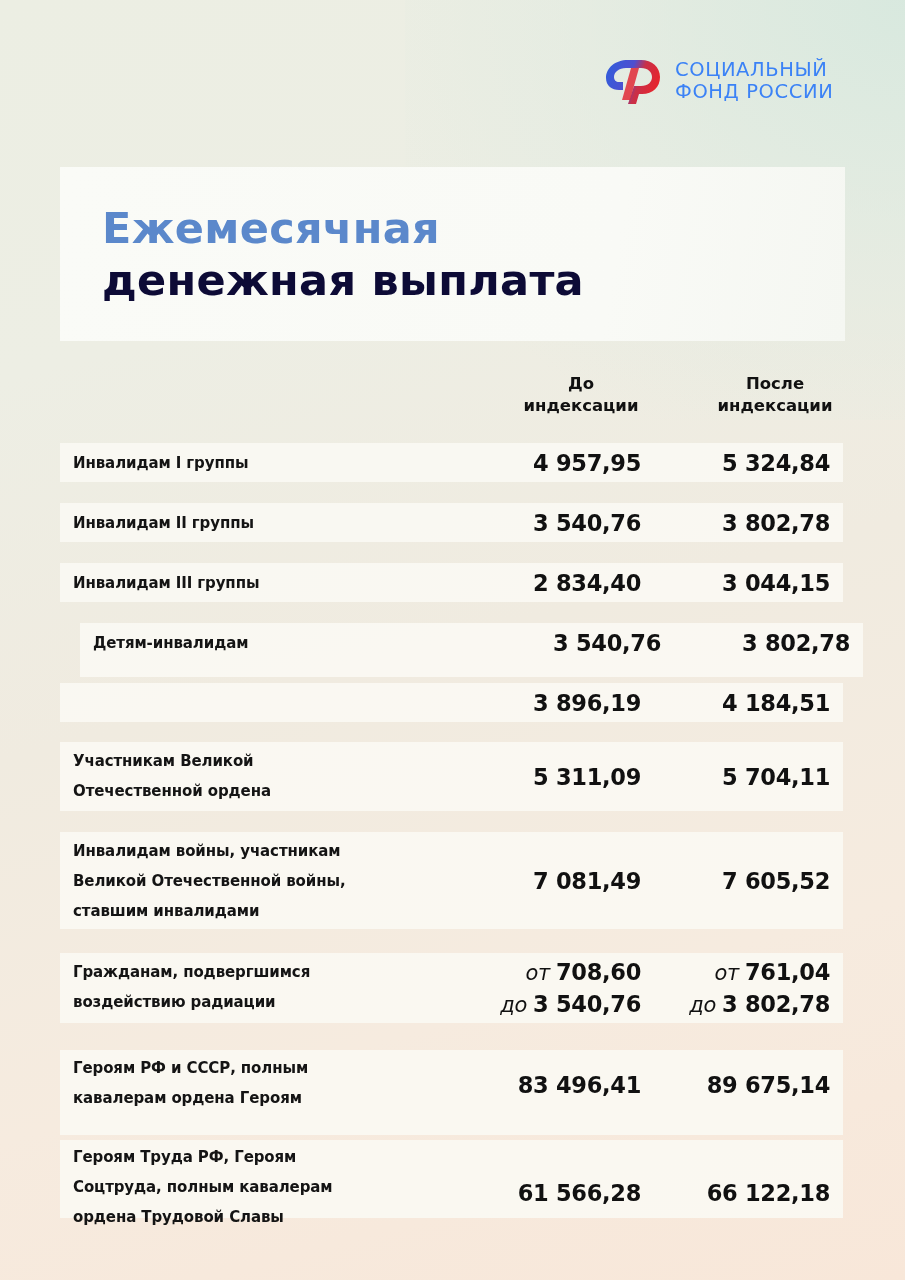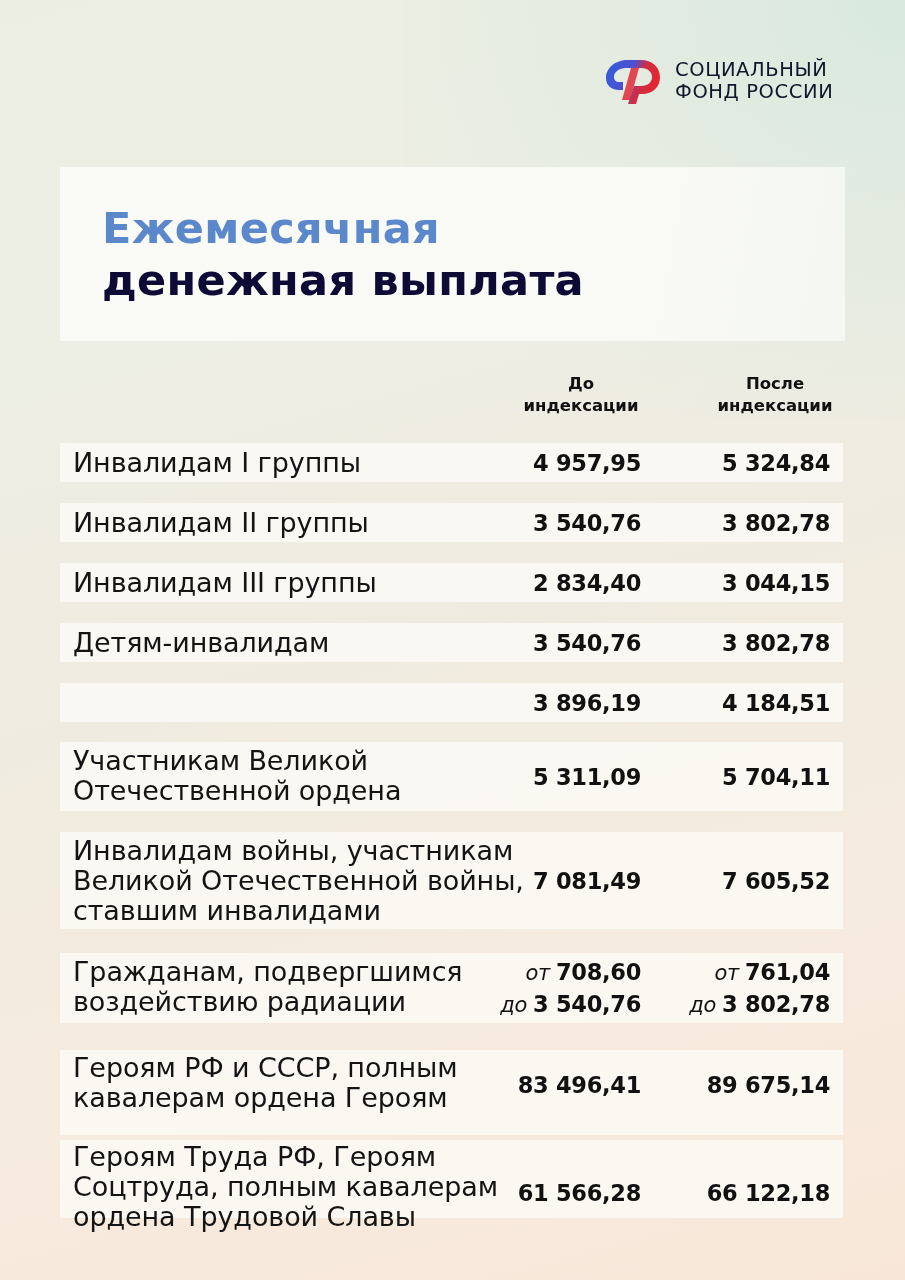--- a/index.html
+++ b/index.html
@@ -17,21 +17,21 @@
   }
   .logo {
     position: absolute; left: 601px; top: 54px; height: 54px;
     display: flex; align-items: center;
   }
   .logo-mark { width: 62px; height: 54px; }
   .logo-text {
     margin-left: 12px;
     font-family: "DejaVu Sans", sans-serif;
     font-size: 19.5px; line-height: 22px; letter-spacing: 0.6px;
-    color: #0f172a; font-weight: normal;
+    color: #3b82f6; font-weight: normal;
   }
   .logo-text span { display: block; white-space: nowrap; }
 
   .title-card {
     position: absolute; left: 60px; top: 167px; width: 785px; height: 174px;
     background: linear-gradient(100deg, #fafbf7 0%, #f9faf6 70%, #f5f7f2 100%);
   }
   .title-line1, .title-line2 {
     position: absolute; left: 42px;
     font-family: "DejaVu Sans", sans-serif; font-weight: bold;
@@ -47,22 +47,22 @@
   }
   .col-head.before { left: 481px; }
   .col-head.after { left: 675px; }
 
   .row {
     position: absolute; left: 60px; width: 783px;
     background: rgba(251,249,244,0.88);
   }
   .row .label {
     position: absolute; left: 13px;
-    font-family: "DejaVu Sans", sans-serif; font-weight: normal;
-    font-size: 27px; line-height: 30px; color: #141414;
+    font-family: "DejaVu Sans", sans-serif; font-weight: bold;
+    font-size: 15px; line-height: 30px; color: #141414;
     white-space: nowrap; letter-spacing: -0.1px;
   }
   .row .val {
     position: absolute; text-align: right;
     font-family: "DejaVu Sans", sans-serif; font-weight: bold;
     font-size: 22.5px; line-height: 32px; color: #111;
     white-space: nowrap; letter-spacing: -0.3px;
   }
   .row .val.before { right: 202px; }
   .row .val.after { right: 13px; }
@@ -119,21 +119,21 @@
   <div class="val before" style="top:4px;">3 540,76</div>
   <div class="val after" style="top:4px;">3 802,78</div>
 </div>
 
 <div class="row" style="top:563px;height:39px;">
   <div class="label" style="top:5px;">Инвалидам III группы</div>
   <div class="val before" style="top:4px;">2 834,40</div>
   <div class="val after" style="top:4px;">3 044,15</div>
 </div>
 
-<div class="row" style="top:623px;height:39px;">
+<div class="row" style="top:623px;height:54px;margin-left:20px;">
   <div class="label" style="top:5px;">Детям-инвалидам</div>
   <div class="val before" style="top:4px;">3 540,76</div>
   <div class="val after" style="top:4px;">3 802,78</div>
 </div>
 
 <div class="row" style="top:683px;height:39px;">
   <div class="val before" style="top:4px;">3 896,19</div>
   <div class="val after" style="top:4px;">4 184,51</div>
 </div>
 

